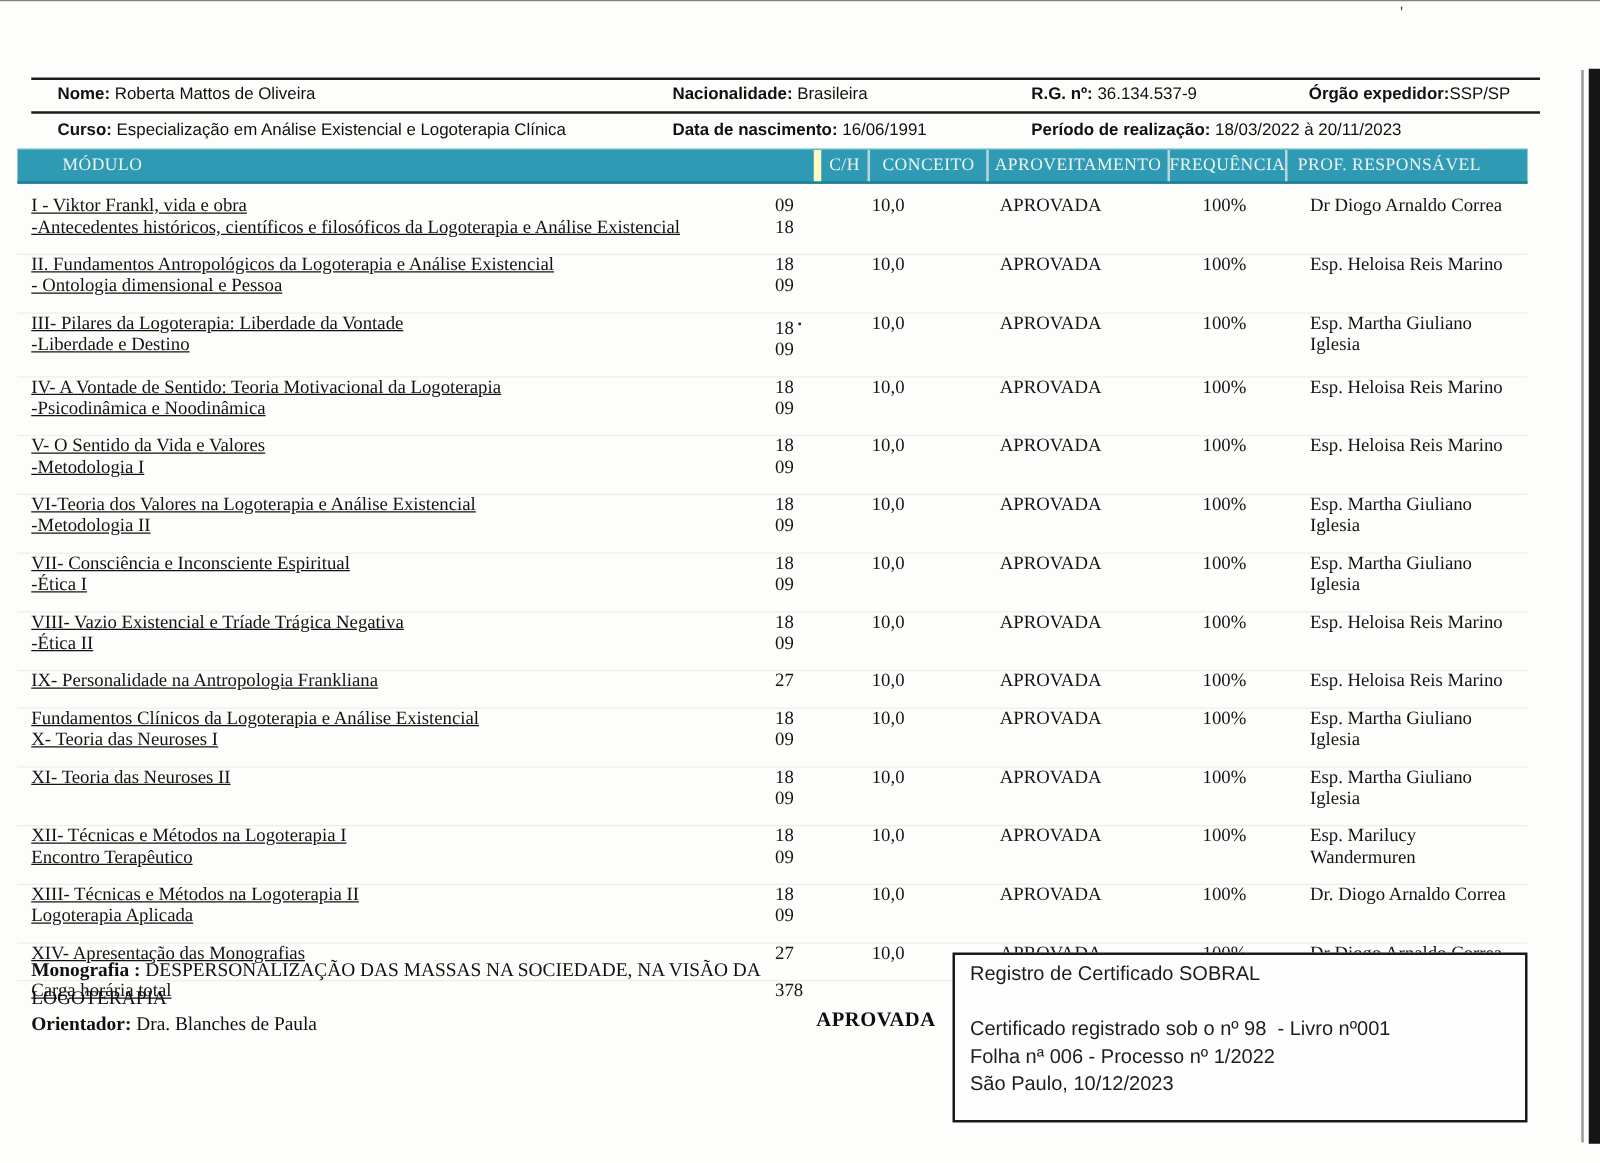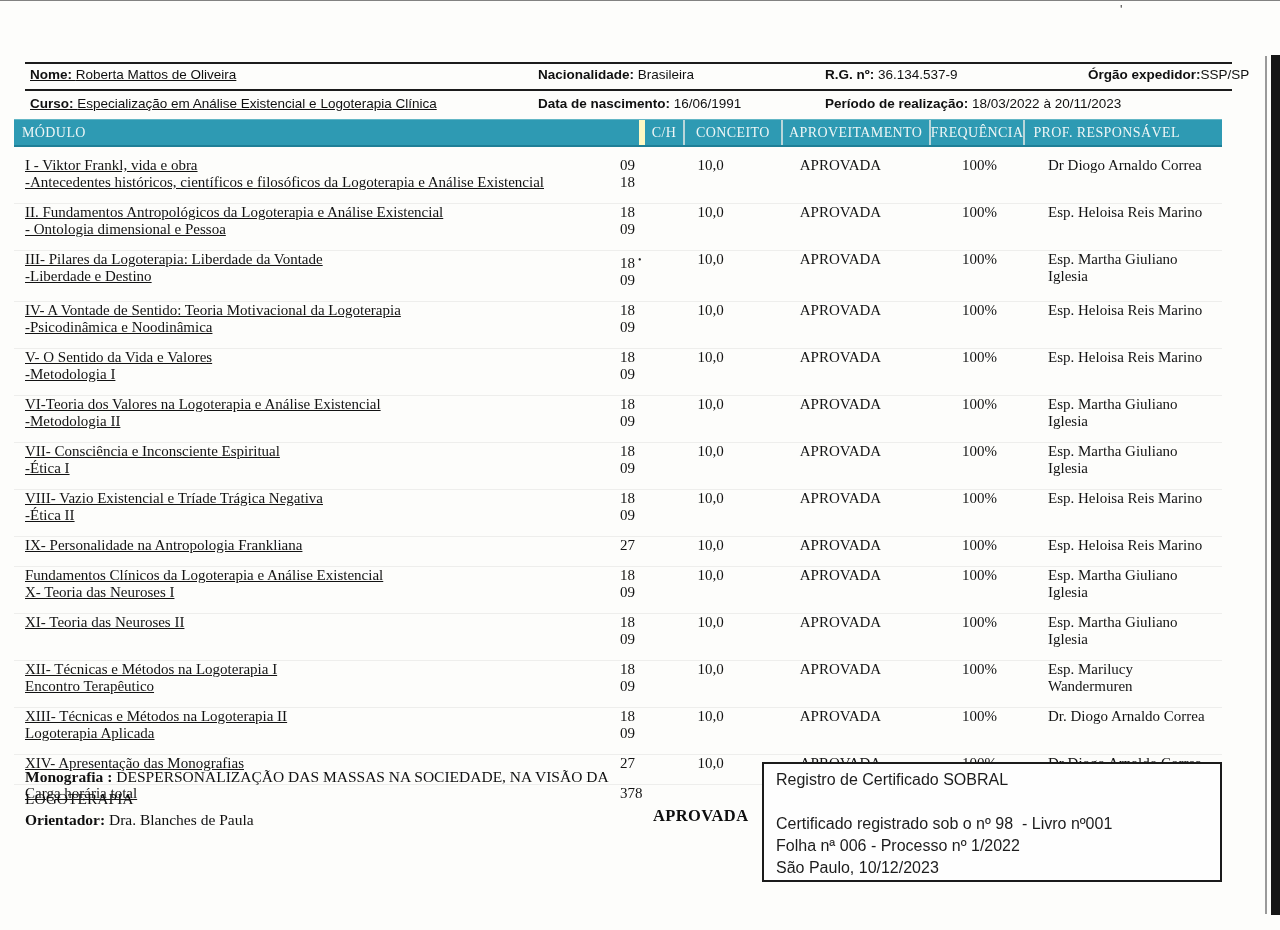--- a/index.html
+++ b/index.html
@@ -17,31 +17,31 @@
 
   
   .rule-1{position:absolute;top:62px;left:25px;width:1207px;height:2px;background:#1c1c1c;}
   .rule-2{position:absolute;top:89px;left:25px;width:1207px;height:2px;background:#1c1c1c;}
 
   
   .hf{position:absolute;font-family:"Liberation Sans",sans-serif;font-size:13.5px;color:#101010;white-space:pre-wrap;}
   .hf b{font-weight:bold;}
   .hrow1{top:67px;}
   .hrow2{top:96px;}
-  .hx1{left:30px;text-decoration:underline;} .hx2{left:538px;} .hx3{left:825px;} .hx4{left:1047px;margin-left:41px;}
+  .hx1{left:46px;} .hx2{left:538px;} .hx3{left:825px;} .hx4{left:1047px;}
 
   
   .thead{
     position:absolute;top:119px;left:14px;width:1208px;height:28px;
     background:#2e9ab3;display:flex;box-sizing:border-box;
     border-bottom:2px solid #1f7f97;border-top:1px solid #63b7c6;
     color:#eef6f6;font-size:14px;letter-spacing:.4px;
   }
   .th{display:flex;align-items:center;box-sizing:border-box;}
-  .th-mod{width:662px;padding-left:8px;}
+  .th-mod{width:662px;padding-left:8px;margin-left:28px;}
   .th-ch{width:47px;justify-content:center;border-left:6px solid #fef9c3;}
   .th-con{width:103px;justify-content:center;border-left:2px solid #b9d6da;}
   .th-apr{width:157px;justify-content:center;border-left:2px solid #b9d6da;}
   .th-freq{width:99px;justify-content:center;border-left:2px solid #b9d6da;}
   .th-prof{width:210px;padding-left:8px;border-left:2px solid #b9d6da;}
 
   
   .tbody{position:absolute;top:157px;left:14px;width:1208px;font-size:15px;line-height:17px;}
   .trow{display:flex;margin-bottom:8px;}
   .trow + .trow{border-top:1px solid rgba(110,110,110,.10);margin-top:12px;}
@@ -54,21 +54,21 @@
   .ch-mark{font-size:10px;vertical-align:5px;margin-left:3px;color:#222;}
 
   
   .monograph{position:absolute;left:25px;top:766px;width:655px;font-size:15.5px;line-height:21.5px;color:#101010;}
   .monograph b{font-weight:bold;}
   .mono-line{white-space:pre-wrap;}
   .status-aprovada{position:absolute;left:653px;top:806px;font-weight:bold;font-size:16.5px;letter-spacing:.4px;color:#0e0e0e;}
 
   
   .registry{
-    position:absolute;left:762px;top:762px;width:460px;height:120px;
+    position:absolute;left:762px;top:762px;width:460px;height:136px;
     border:2px solid #1b1b1b;box-sizing:border-box;background:#fefefe;
     padding:5px 12px;font-family:"Liberation Sans",sans-serif;
     font-size:16px;line-height:22px;color:#1c1c1c;
   }
   .reg-line{min-height:22px;white-space:pre-wrap;}
 </style>
 </head>
 <body>
 
 <div class="top-edge-line"></div>

